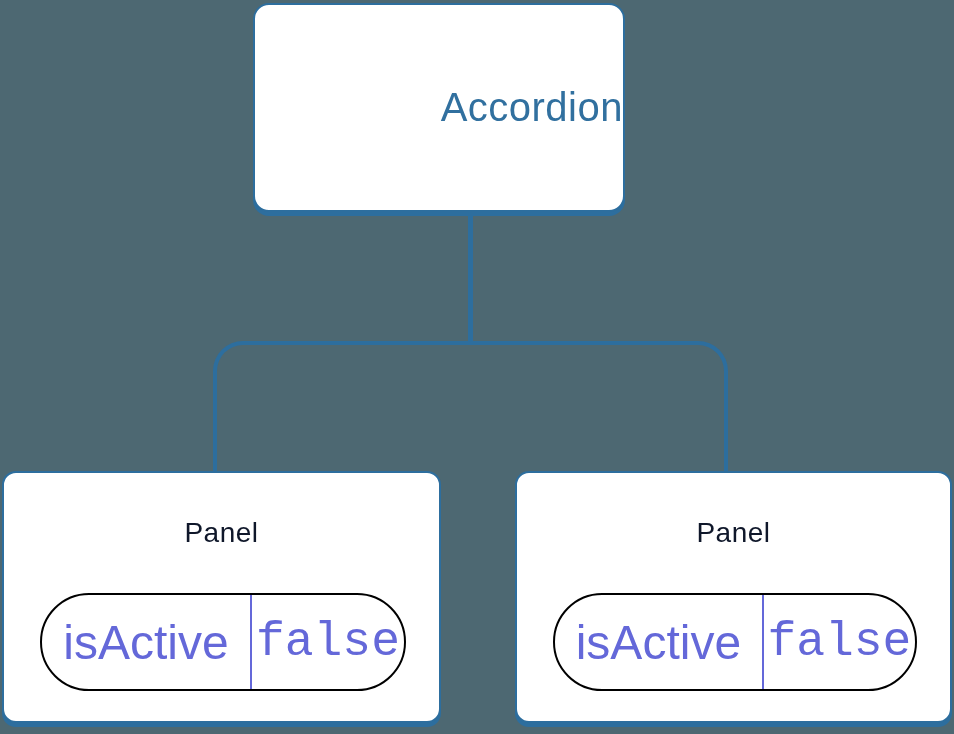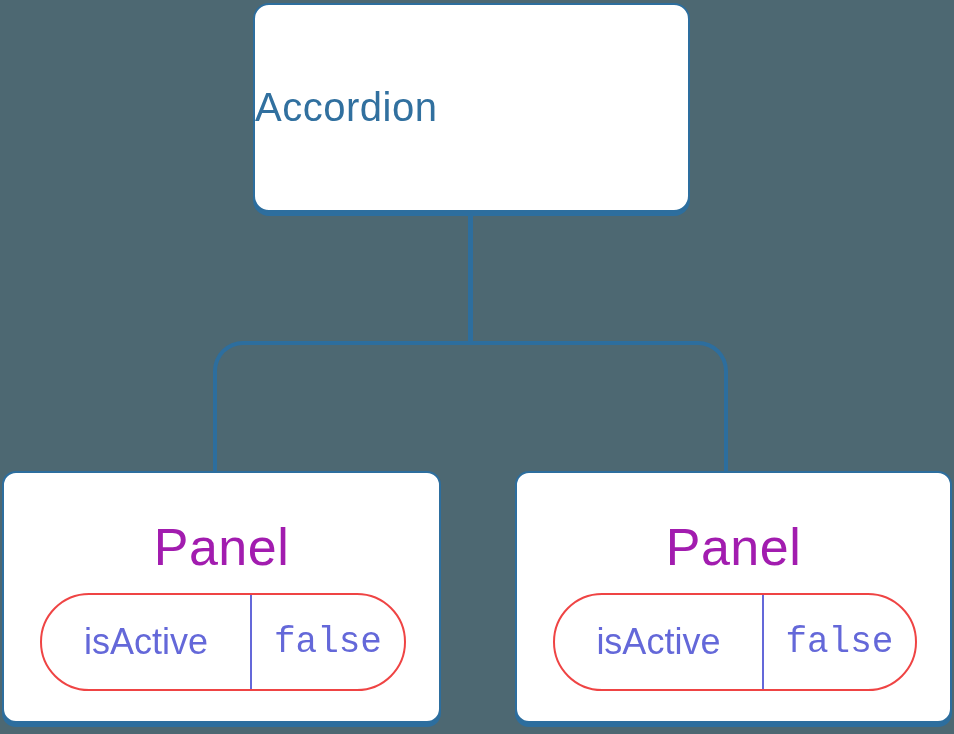--- a/index.html
+++ b/index.html
@@ -21,26 +21,26 @@
   .node {
     position: absolute;
     background: #FFFFFF;
     border: 2px solid #2D6E9E;
     box-shadow: 0 4px 0 #2D6E9E;
   }
 
   .node-root {
     left: 253px;
     top: 3px;
-    width: 437px;
+    width: 372px;
     height: 209px;
     border-radius: 16px;
     display: flex;
     align-items: center;
-    justify-content: flex-start;
+    justify-content: flex-end;
   }
 
   .node-label {
     color: #31709F;
     font-size: 40px;
     font-weight: 500;
     letter-spacing: 0.5px;
   }
 
   
@@ -69,38 +69,38 @@
     top: 471px;
     height: 252px;
     border-radius: 14px;
   }
   .node-panel-left  { left: 2px;   width: 439px; }
   .node-panel-right { left: 515px; width: 437px; }
 
   .panel-title {
     margin-top: 44px;
     text-align: center;
-    color: #a21caf;
-    font-size: 52px;
+    color: #0f172a;
+    font-size: 28px;
     font-weight: 500;
     letter-spacing: 0.5px;
   }
 
   
   .pill {
     position: absolute;
     left: 36px;
     right: 33px;
     top: 120px;
     height: 98px;
-    border: 2px solid #ef4444;
+    border: 2px solid #000000;
     border-radius: 50px;
     display: flex;
     color: #6468D9;
-    font-size: 36px;
+    font-size: 48px;
     font-weight: 500;
     overflow: hidden;
   }
   .pill-key {
     flex: 0 0 58%;
     display: flex;
     align-items: center;
     justify-content: center;
     border-right: 2px solid #6468D9;
   }

